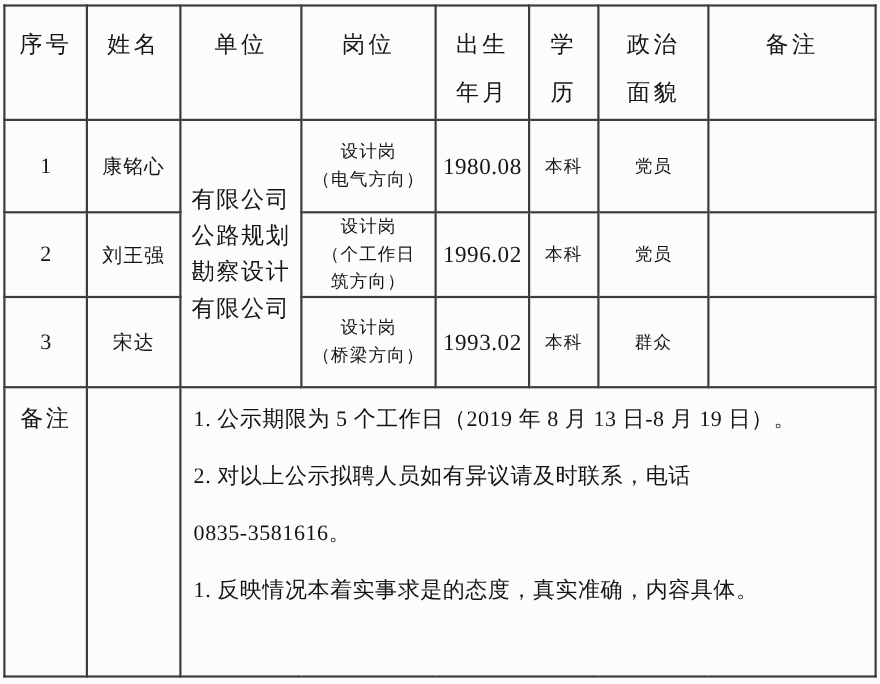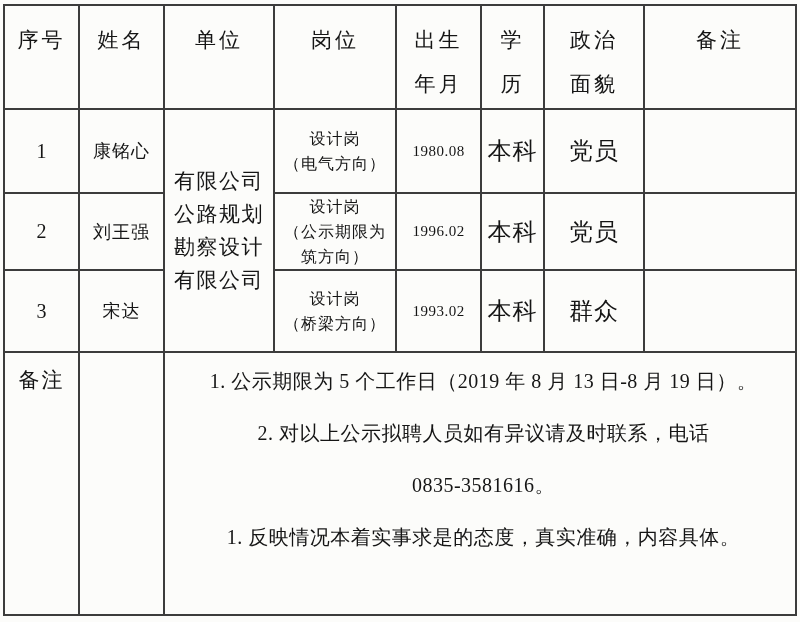--- a/index.html
+++ b/index.html
@@ -39,35 +39,34 @@
     text-align: center;
     vertical-align: middle;
     font-size: 18px;
     letter-spacing: 1px;
   }
   td.index-c  { font-size: 20px; letter-spacing: 0; }
   td.unit-c   { font-size: 21px; letter-spacing: 1.5px; }
   td.unit-c .uline { line-height: 33px; }
   td.pos-c    { font-size: 16px; letter-spacing: 1px; text-align: center; }
   td.pos-c .pline { line-height: 25px; }
-  td.birth-c  { font-size: 15px; letter-spacing: 0.5px; }
-  td.small-c  { font-size: 24px; letter-spacing: 1px; }
+  td.birth-c  { font-size: 21px; letter-spacing: 0.5px; }
+  td.small-c  { font-size: 16px; letter-spacing: 1px; }
   
   td.flabel {
     vertical-align: top;
     text-align: center;
     font-size: 21px;
     letter-spacing: 2px;
     padding-top: 13px;
   }
   td.fnotes {
     vertical-align: top;
     padding: 2px 4px 0 11px;
     font-size: 20px;
-    text-align: center;
   }
   td.fnotes .note-line {
     line-height: 52px;
     letter-spacing: 0.5px;
     white-space: nowrap;
   }
   tr.header-row { height: 104px; }
   tr.r1 { height: 84px; }
   tr.r2 { height: 71px; }
   tr.r3 { height: 82px; }
@@ -135,21 +134,21 @@
     <td class="c small-c">本科</td>
     <td class="c small-c">党员</td>
     <td class="c"></td>
   </tr>
 
   <tr class="r2">
     <td class="c index-c">2</td>
     <td class="c">刘王强</td>
     <td class="c pos-c">
       <div class="pline">设计岗</div>
-      <div class="pline">（公示期限为</div>
+      <div class="pline">（个工作日</div>
       <div class="pline">筑方向）</div>
     </td>
     <td class="c birth-c">1996.02</td>
     <td class="c small-c">本科</td>
     <td class="c small-c">党员</td>
     <td class="c"></td>
   </tr>
 
   <tr class="r3">
     <td class="c index-c">3</td>

